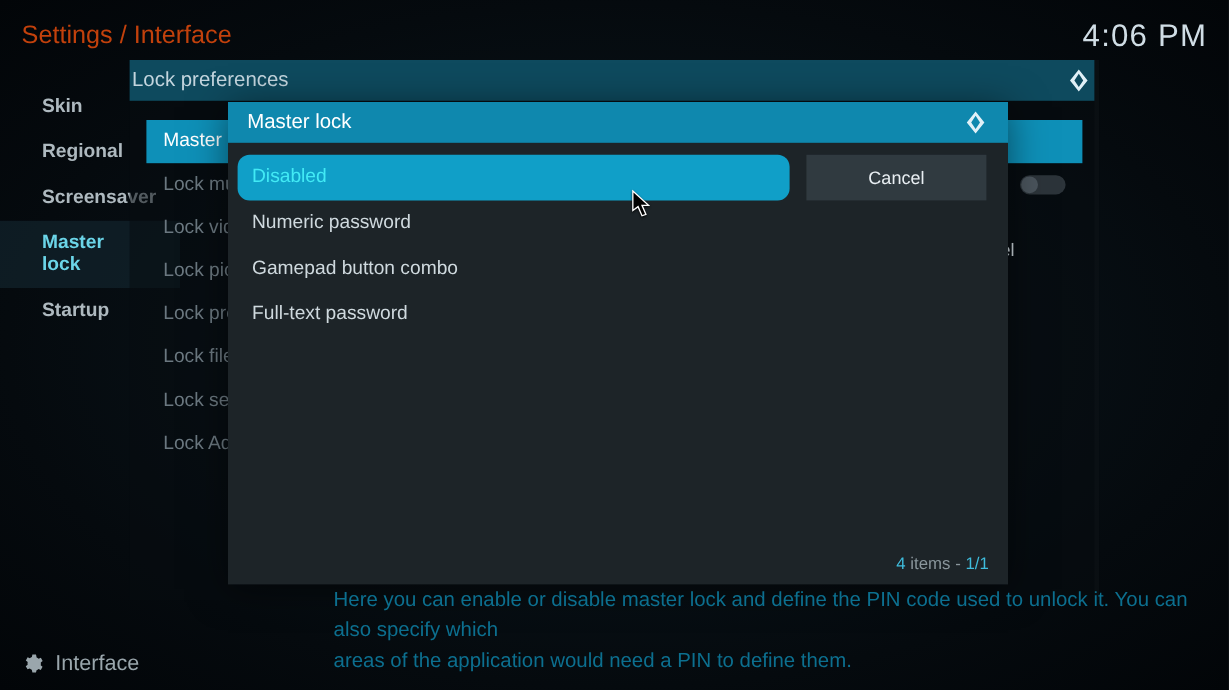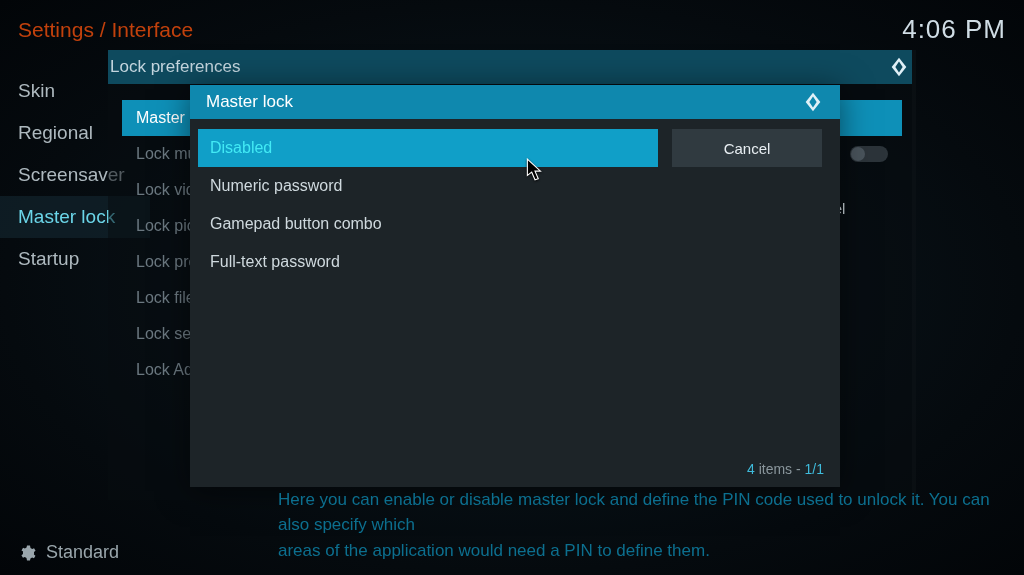--- a/index.html
+++ b/index.html
@@ -28,23 +28,24 @@
     .topbar .clock { font-size: 26px; font-weight: 300; color: #d0dde5; letter-spacing: 1px; }
 
     
     .sidebar {
       position: absolute;
       left: 0;
       top: 70px;
       width: 150px;
     }
     .sidebar .item {
-      padding: 10px 18px;
-      font-size: 19px;
+      padding: 10px 35px;
+      font-size: 16px;
       color: #aeb9bf;
+      font-weight: bold;
     }
     .sidebar .item.active {
       color: #6bd5e8;
       background: rgba(20, 40, 50, 0.6);
     }
 
     
     .footer {
       position: absolute;
       bottom: 12px;
@@ -163,20 +164,21 @@
       height: 38px;
       padding: 0 12px;
       display: flex;
       align-items: center;
       font-size: 16px;
       color: #cfd9de;
     }
     .option.selected {
       background: #109fc8;
       color: #42eaf5;
+      border-radius: 10px;
     }
     .btn-col {
       width: 150px;
     }
     .btn {
       height: 38px;
       background: #303a40;
       display: flex;
       align-items: center;
       justify-content: center;
@@ -292,19 +294,19 @@
   </svg>
 </div>
 
 <div class="footer">
   <div class="footer-left">
     <span class="gear-icon">
       <svg viewBox="0 0 24 24">
           <path d="M12 8a4 4 0 100 8 4 4 0 000-8zm9.4 4a7.6 7.6 0 00-.1-1.3l2.1-1.6-2-3.5-2.5 1a7.5 7.5 0 00-2.2-1.3L16 2h-4l-.6 2.7a7.5 7.5 0 00-2.2 1.3l-2.5-1-2 3.5 2.1 1.6A7.6 7.6 0 006.6 12c0 .4 0 .9.1 1.3l-2.1 1.6 2 3.5 2.5-1c.7.5 1.4 1 2.2 1.3L12 22h4l.6-2.7c.8-.3 1.5-.7 2.2-1.3l2.5 1 2-3.5-2.1-1.6c.1-.4.2-.9.2-1.3z"></path>
         </svg>
     </span>
-    <span>Standard</span>
+    <span>Interface</span>
   </div>
   <div class="footer-text">
     <div>Here you can enable or disable master lock and define the PIN code used to unlock it. You can also specify which</div>
     <div>areas of the application would need a PIN to define them.</div>
   </div>
 </div>
 
 </body></html>

